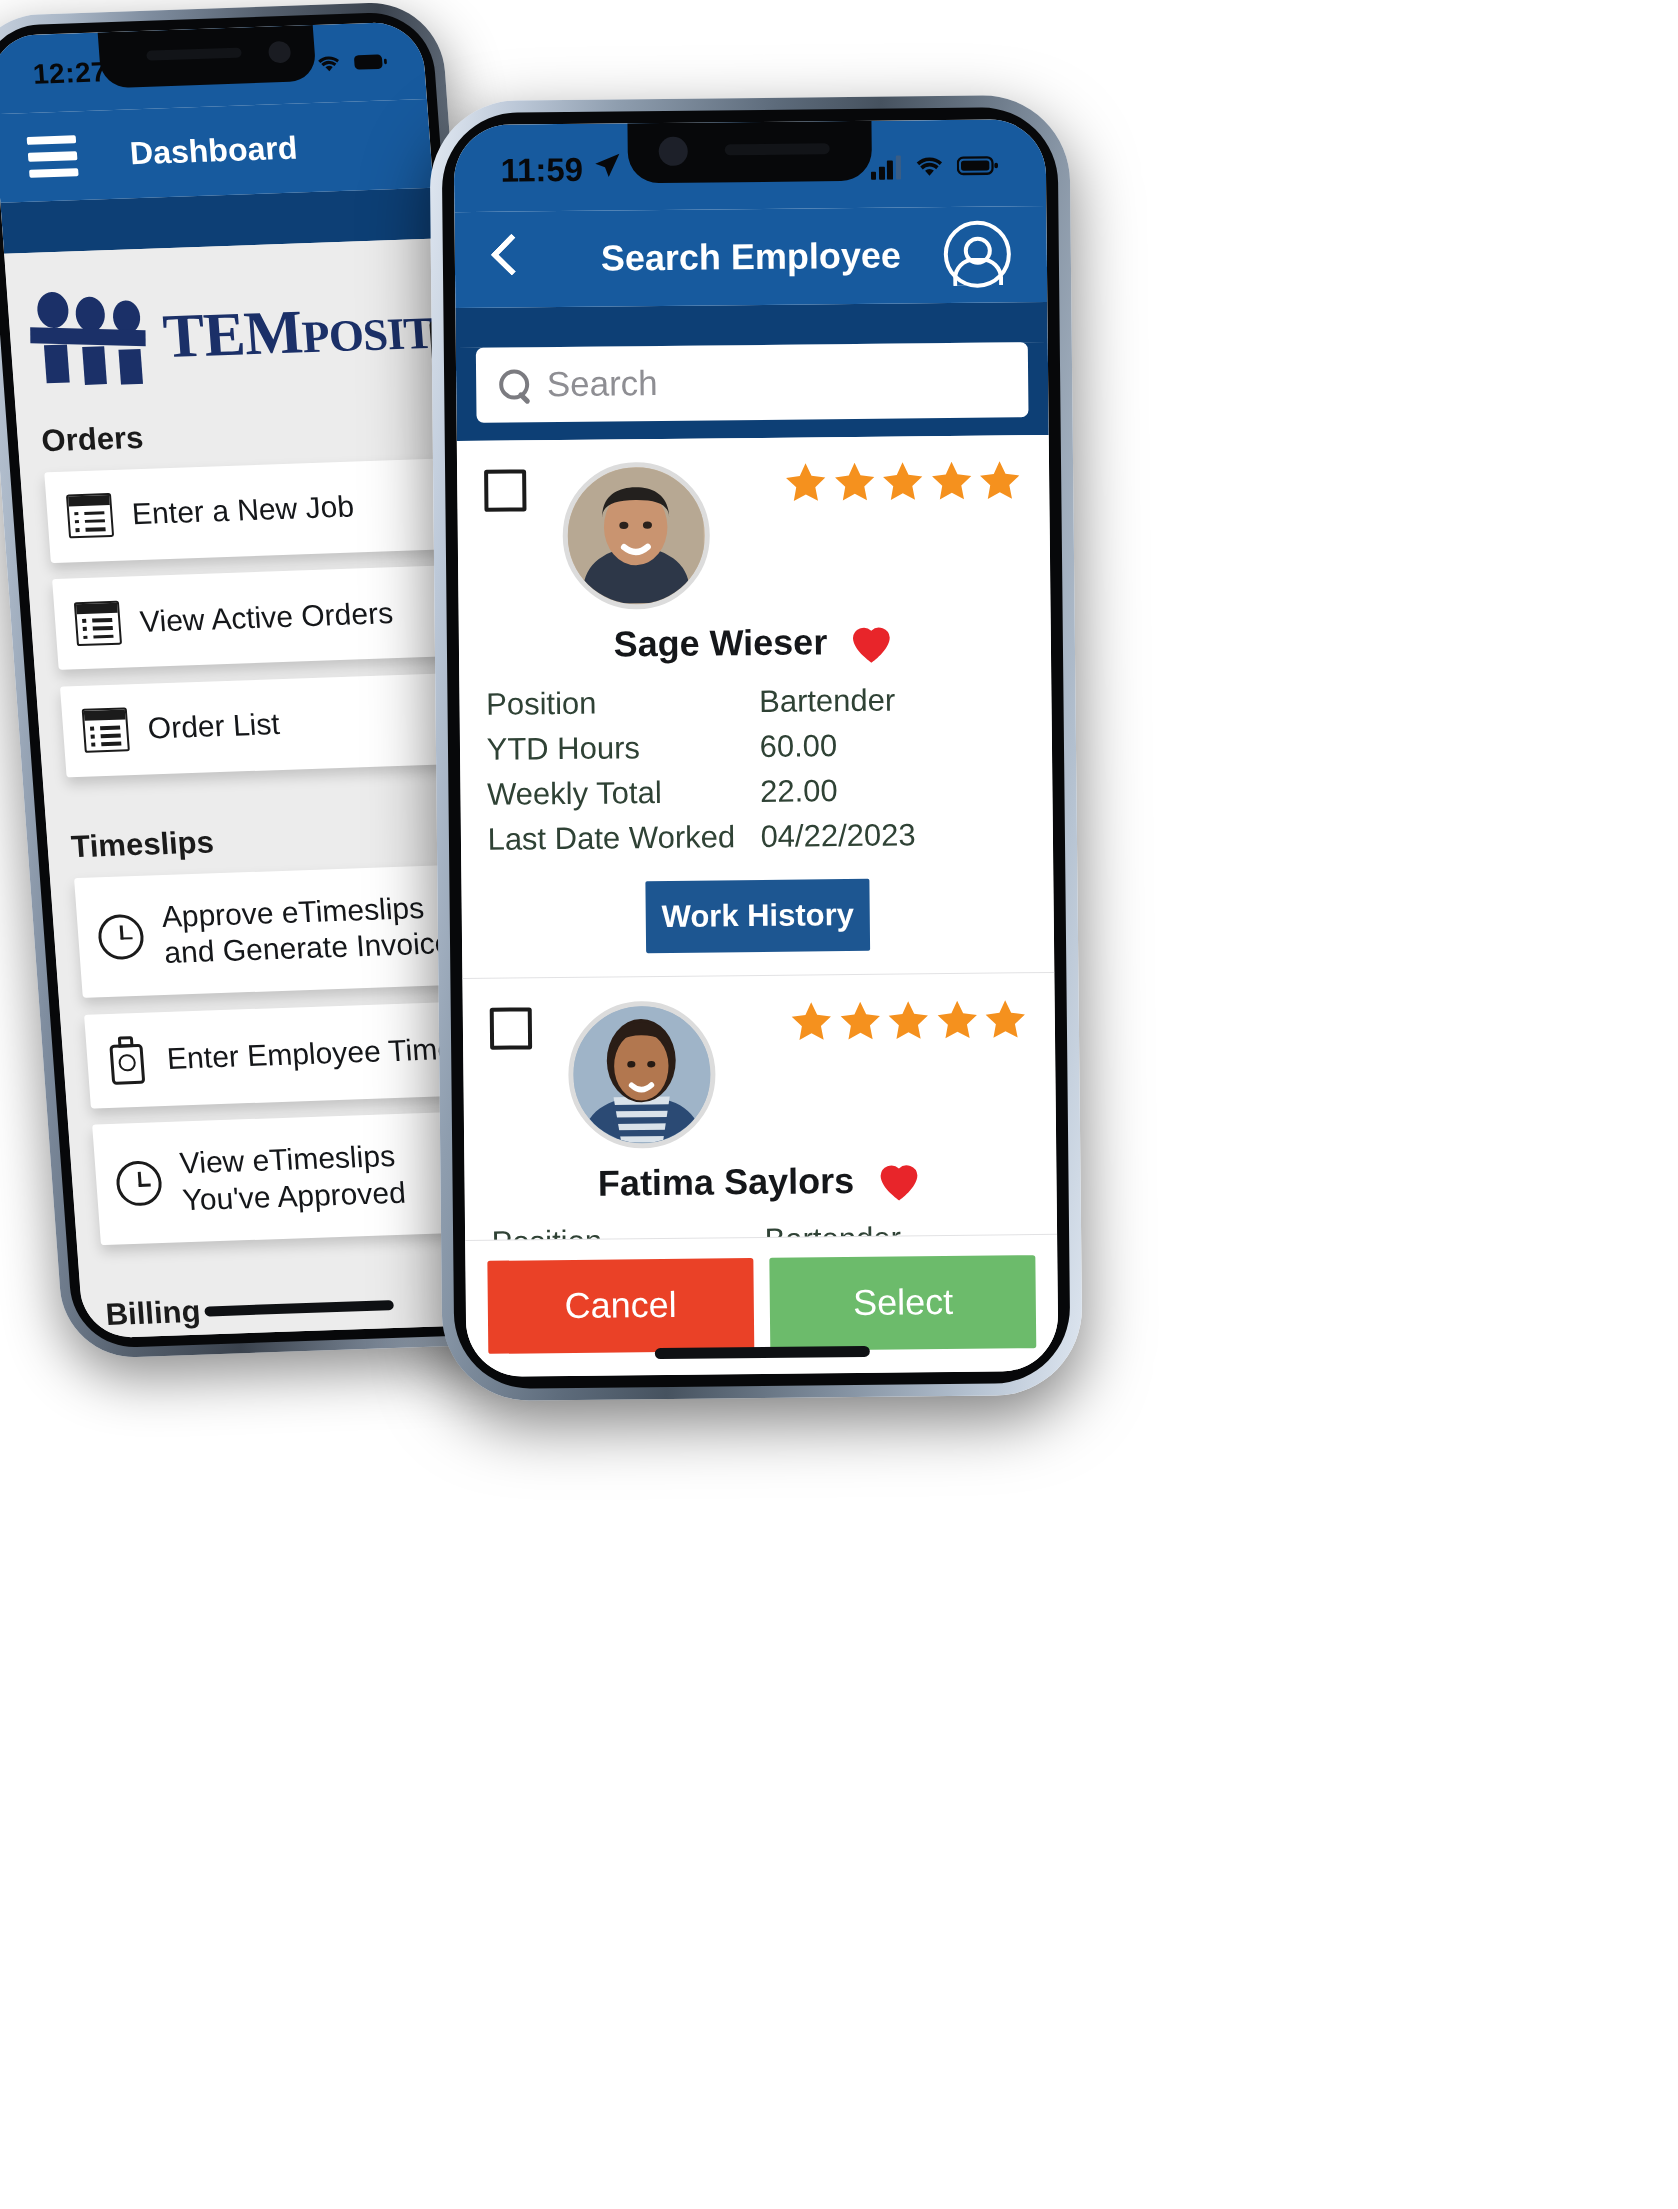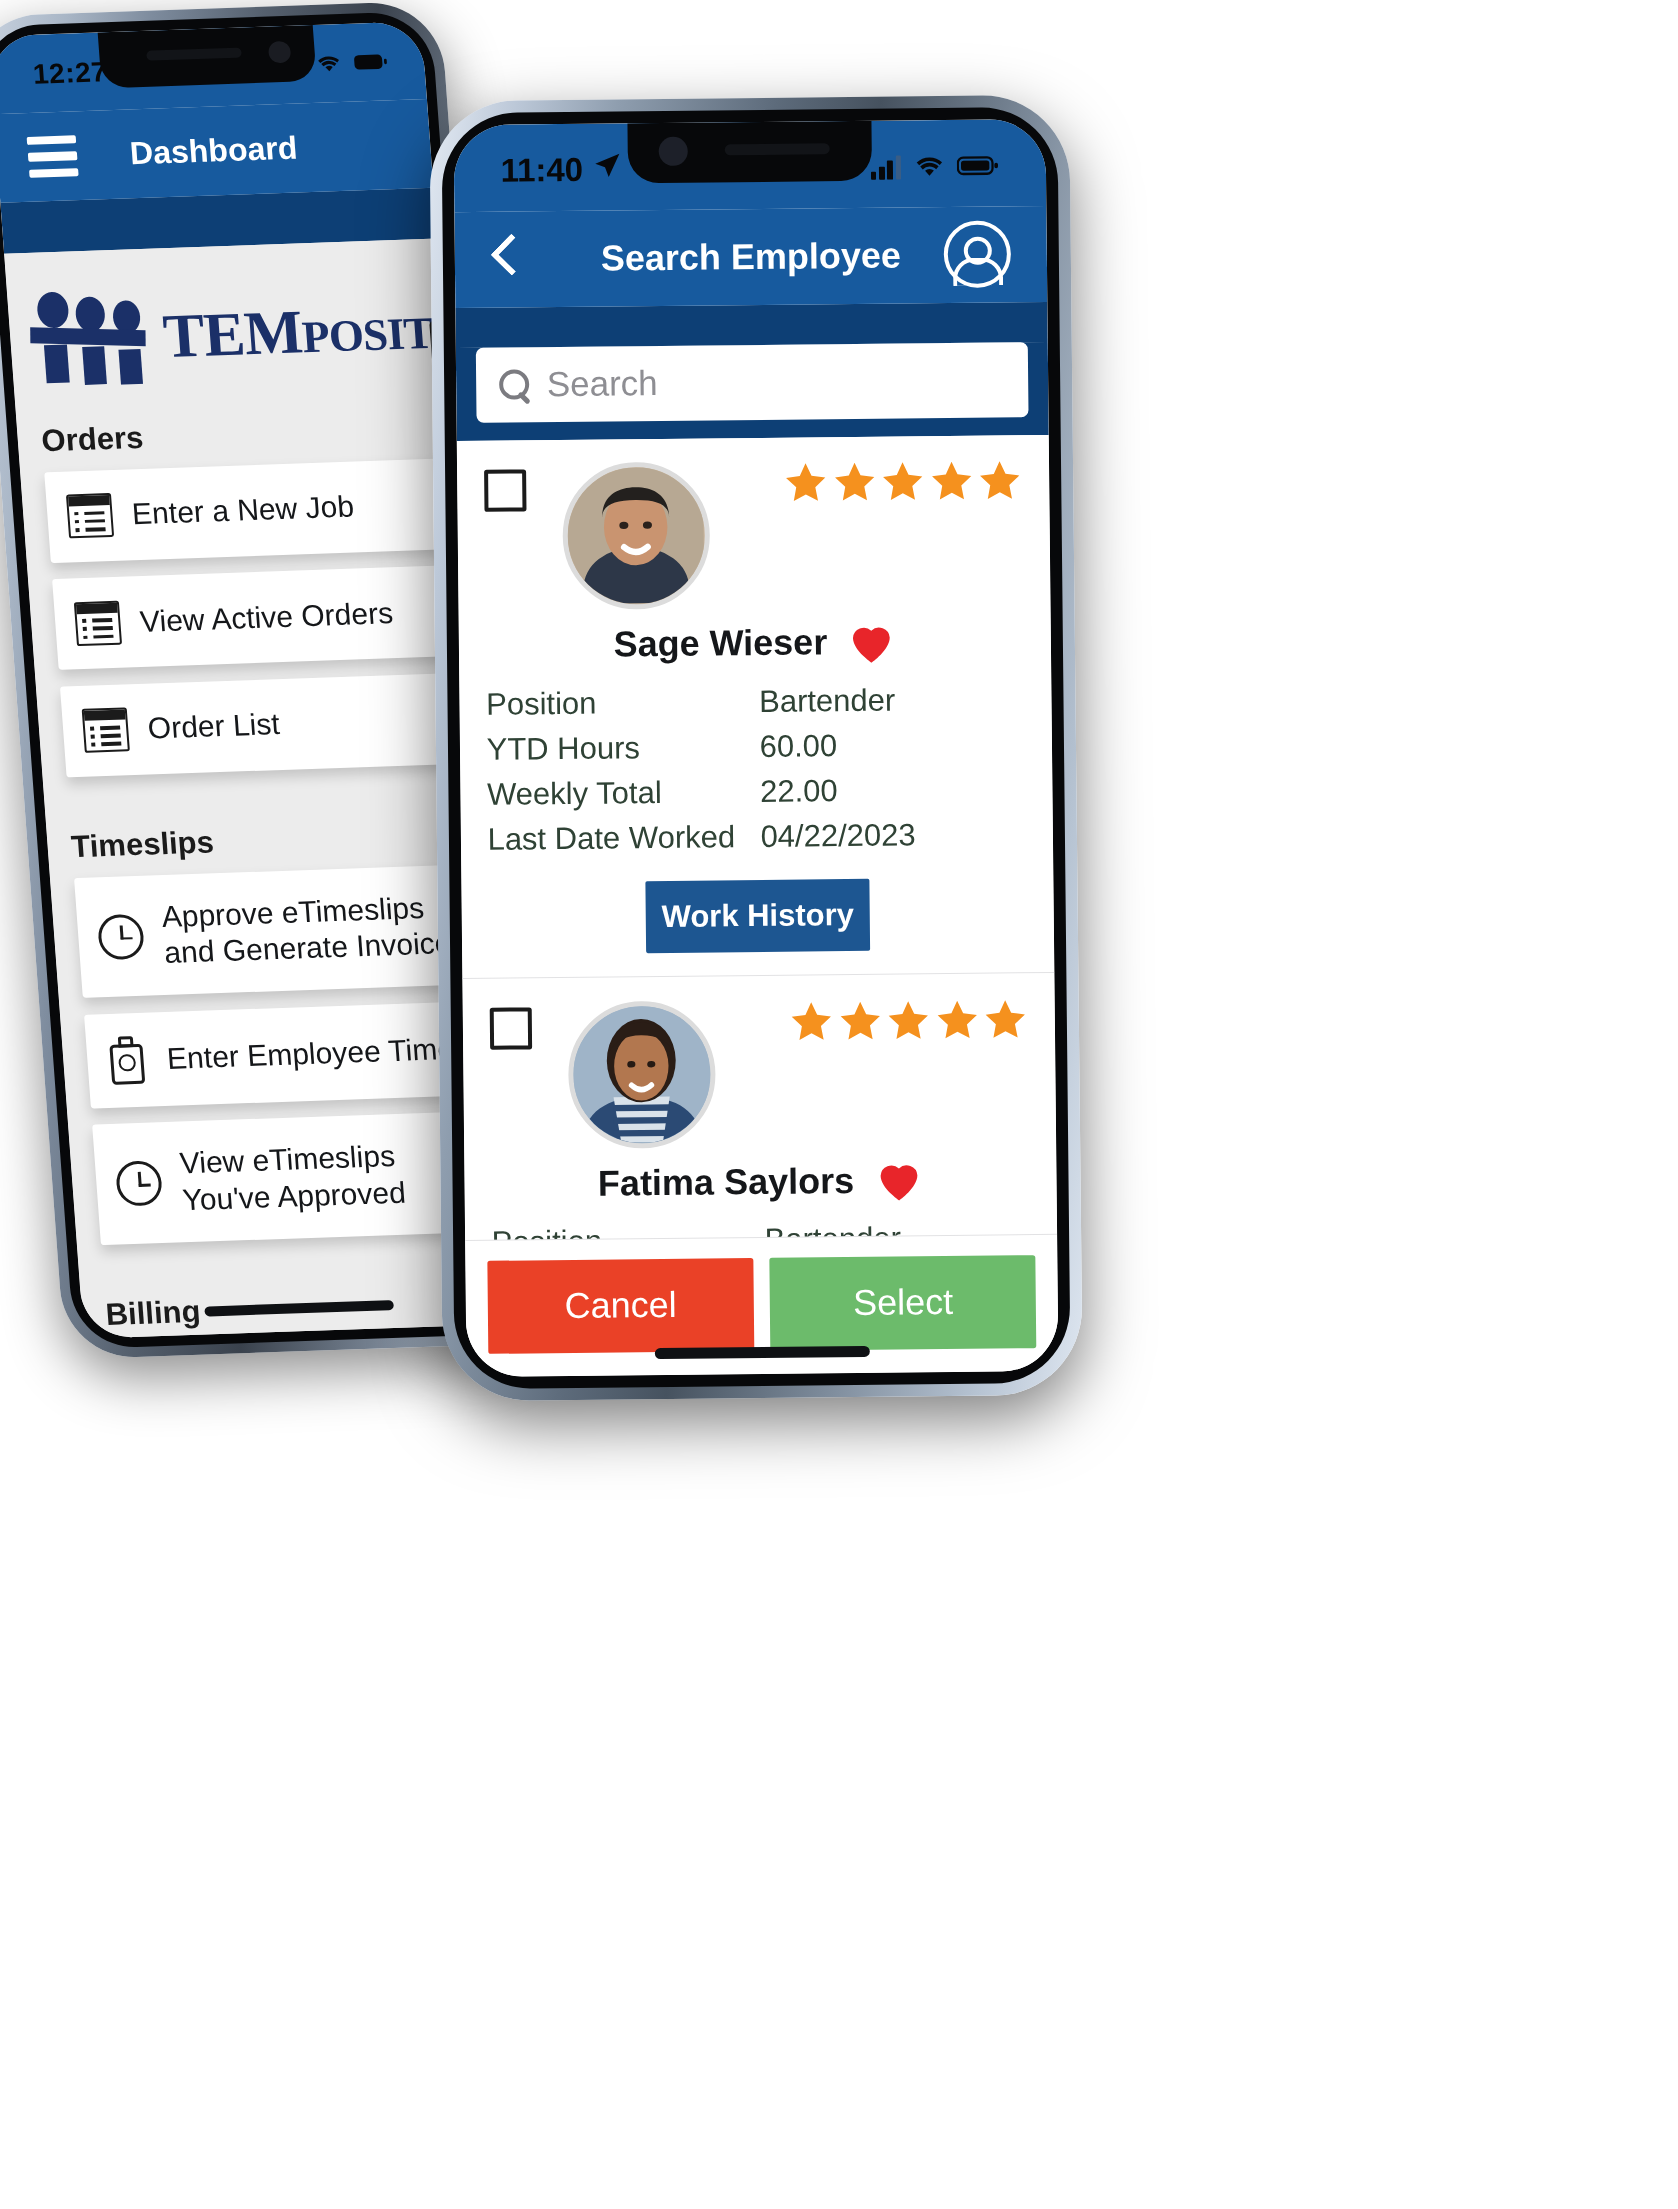--- a/index.html
+++ b/index.html
@@ -379,21 +379,21 @@
     <div class="pr-frame"></div>
     <div class="pr-bezel"></div>
     <div class="pr-screen">
 
       <div class="pr-status">
         <div class="pr-notch">
           <div class="cam"></div>
           <div class="spk"></div>
         </div>
         <div class="pr-time">
-          <span>11:40</span>
+          <span>11:59</span>
           <span>
             <svg width="29" height="29" viewBox="0 0 24 24">
                 <path d="M22 2 2 10l8 3 3 8z" fill="#07080a"></path>
               </svg>
           </span>
         </div>
         <div class="pr-icons">
           <span class="sigbar">
             <i style="height:8.2px"></i>
               <i style="height:13.6px"></i>

